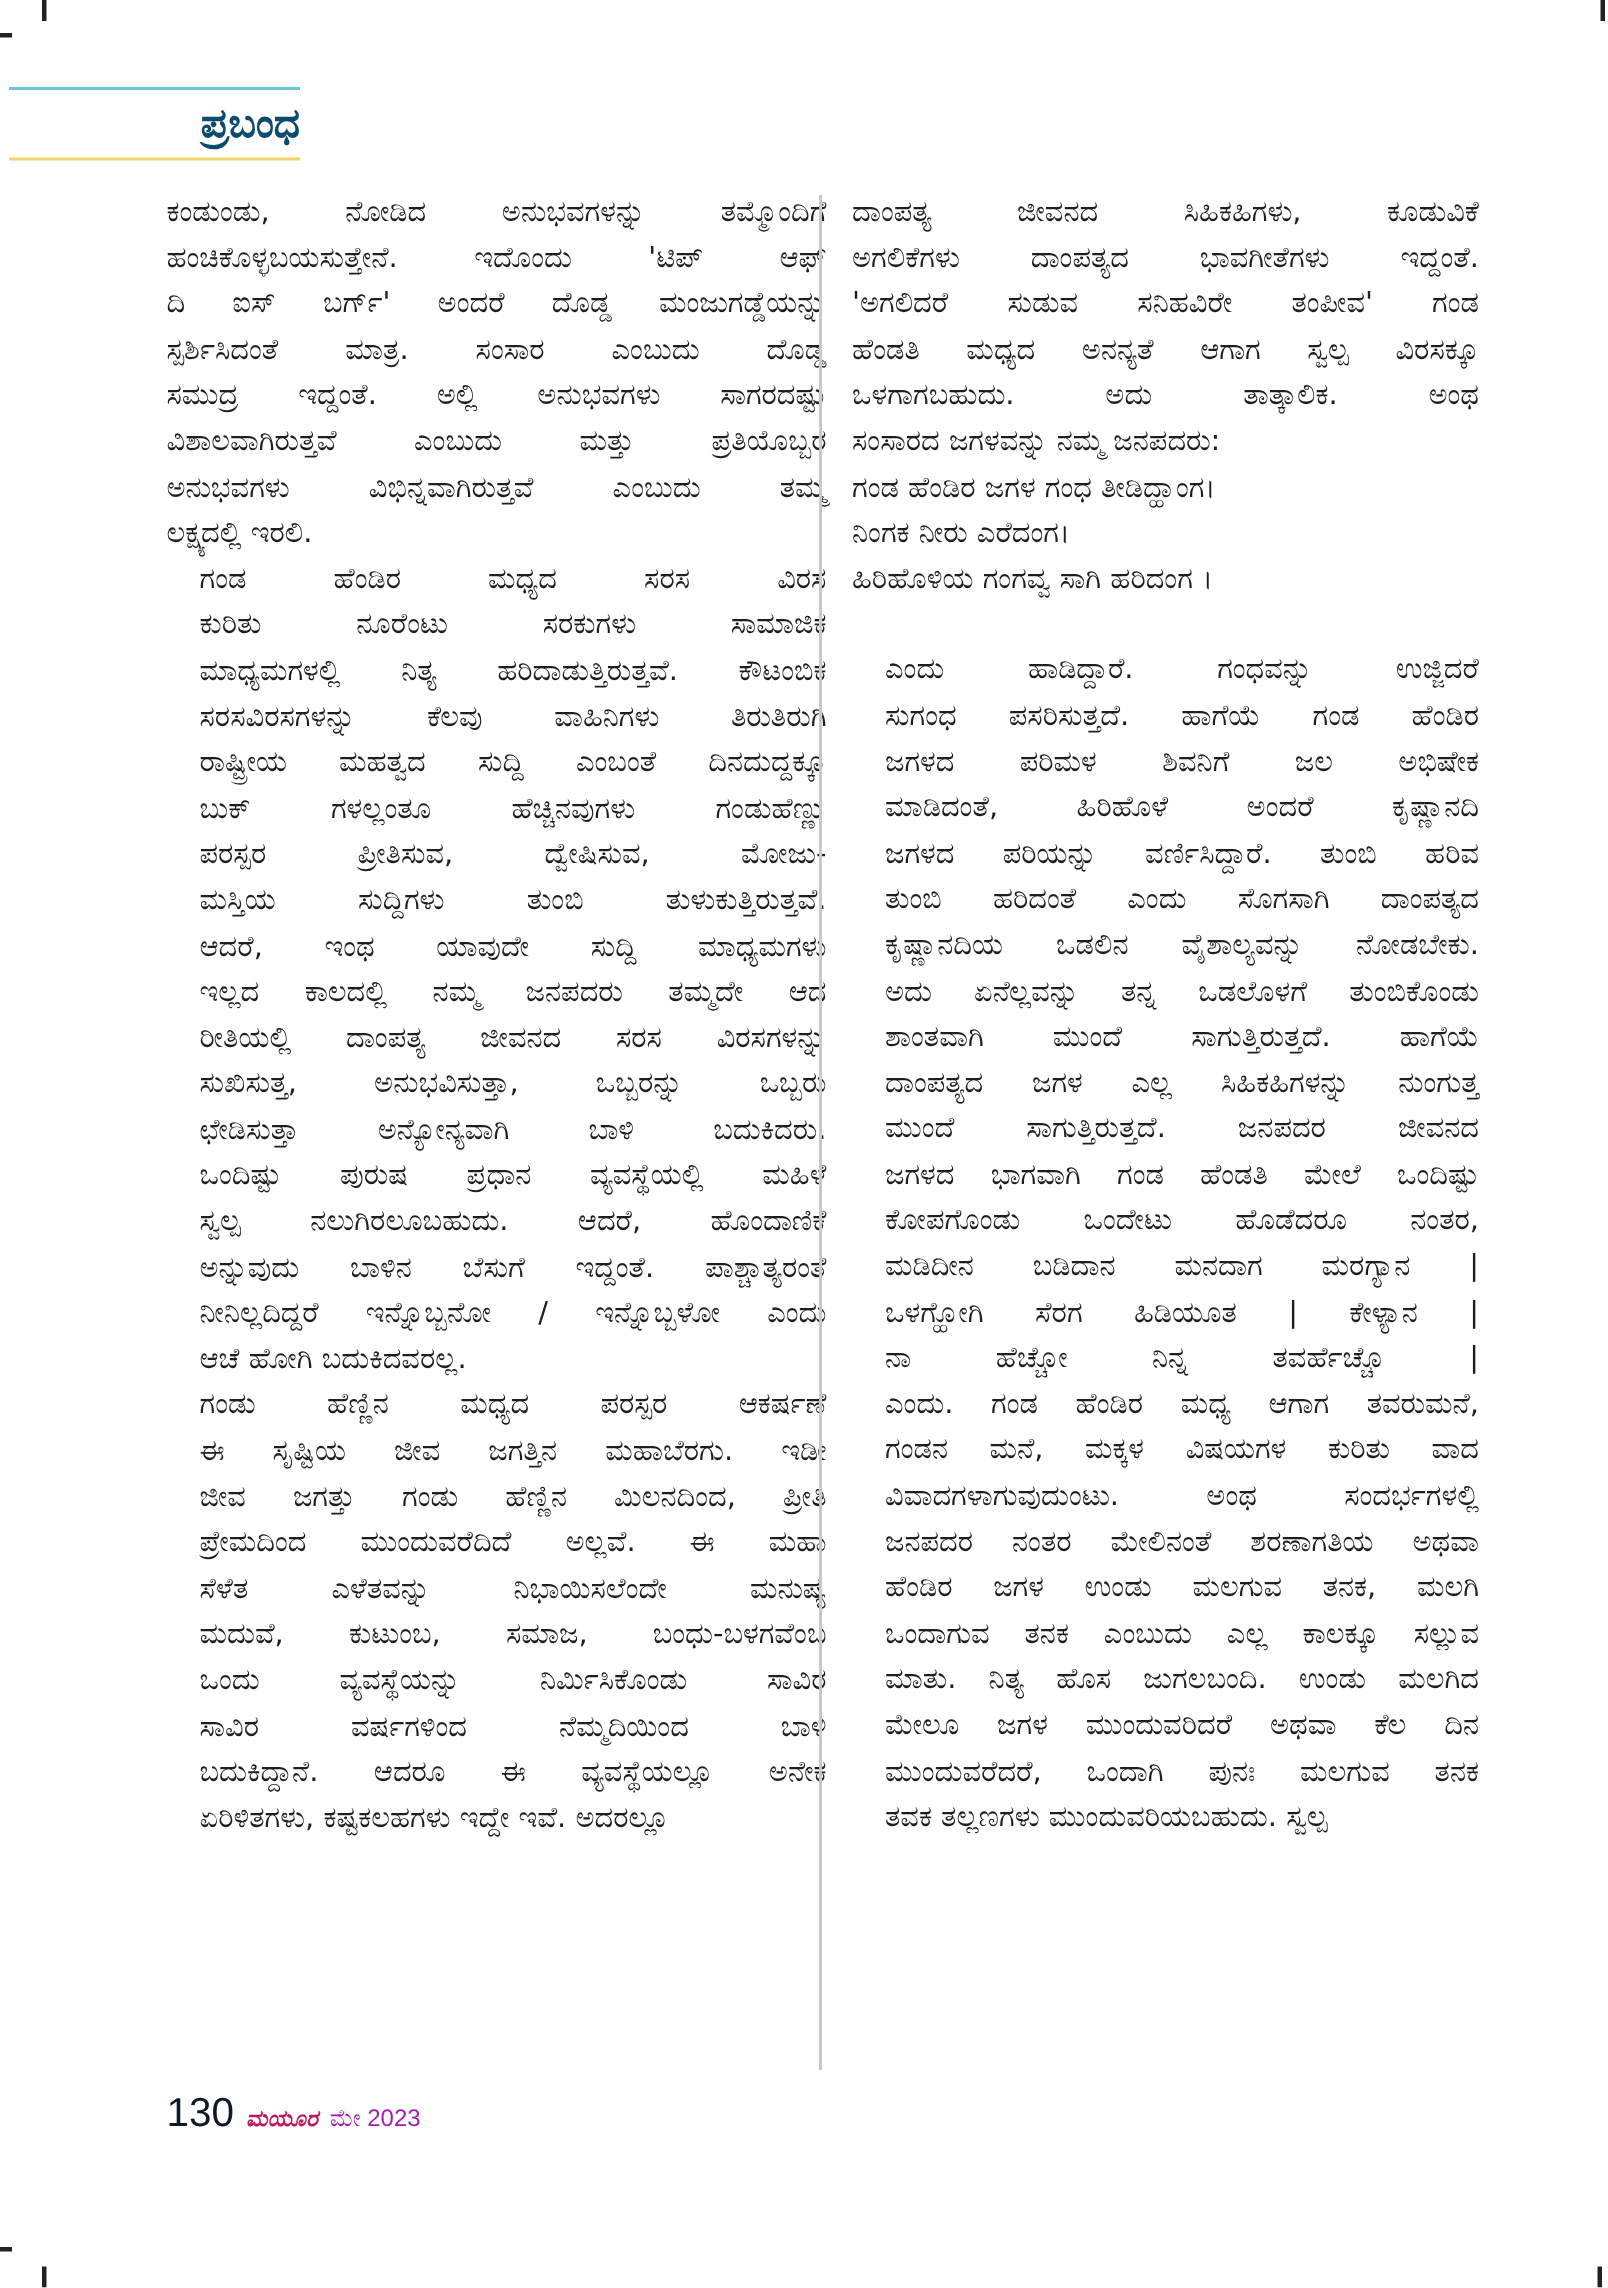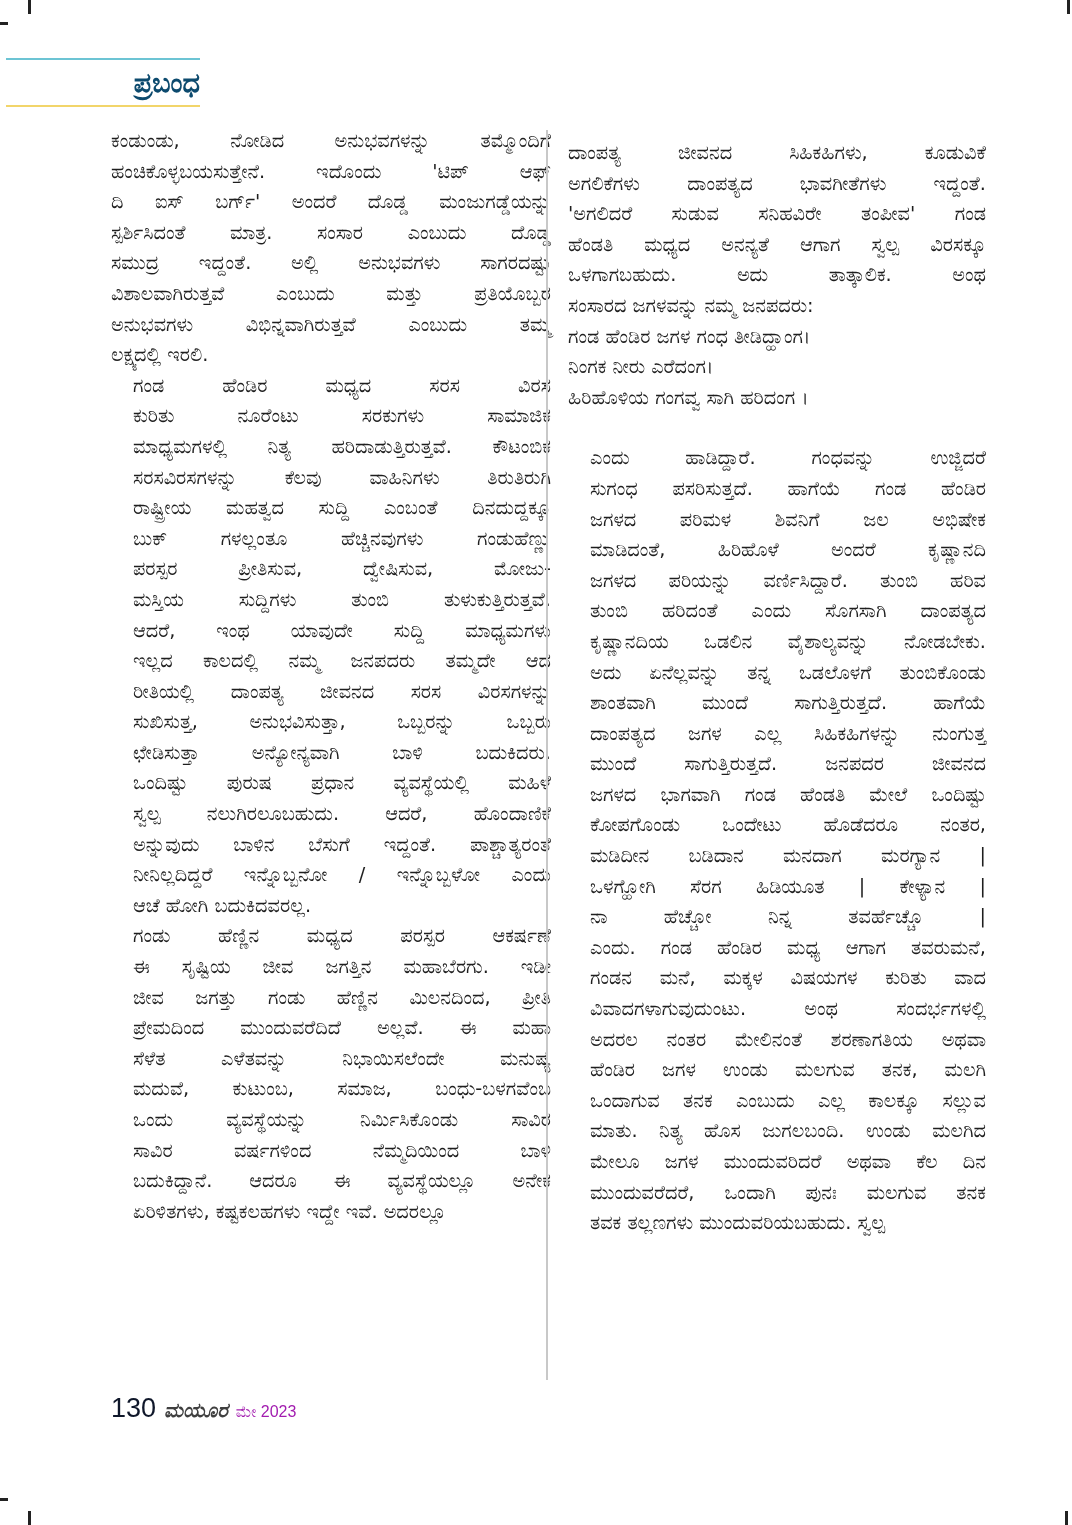--- a/index.html
+++ b/index.html
@@ -17,37 +17,37 @@
   .section-head .rule-top { position: absolute; left: 0; top: 0; width: 194px; height: 2px; background: #6cc4d4; }
   .section-head .rule-bottom { position: absolute; left: 0; top: 47px; width: 194px; height: 2px; background: #f2d56a; }
   .section-head .title {
     position: absolute; right: 0; top: 8px; font-size: 27px; font-weight: bold; color: #0c4a6e; line-height: 34px;
   }
 
   .column {
     position: absolute; top: 126px; width: 440px; font-size: 19.3px; line-height: 30.6px;
   }
   .col-left { left: 111px; }
-  .col-right { left: 568px; width: 418px; margin-top: 12px; }
+  .col-right { left: 568px; width: 418px; }
   .column-divider {
     position: absolute; left: 546px; top: 130px; width: 2px; height: 1250px; background: #c8c8c8;
   }
   .para { margin: 0; text-align: justify; }
   .para.indent { text-indent: 22px; }
   .line { display: block; text-align: justify; text-align-last: justify; white-space: nowrap; }
   .line.last { text-align-last: left; }
   .verse { margin: 0; }
   .verse .line { text-align-last: left; }
   .gap { height: 30px; }
 
   .footer {
     position: absolute; left: 111px; top: 1393px; height: 36px; display: flex; align-items: baseline; gap: 8px;
   }
   .footer .page-num { font-size: 27px; color: #0f172a; font-family: "Liberation Sans", sans-serif; }
-  .footer .brand { font-size: 20px; font-weight: bold; color: #404040; font-style: italic; }
+  .footer .brand { font-size: 15px; font-weight: bold; color: #be185d; font-style: italic; }
   .footer .issue { font-size: 16px; color: #a21caf; font-family: "Liberation Sans", sans-serif; }
 </style>
 </head>
 <body>
 
 <div class="crop v" style="left:28px; top:0;"></div>
 <div class="crop h" style="left:0; top:22px;"></div>
 <div class="crop v" style="left:1067px; top:0;"></div>
 <div class="crop h" style="left:0; top:1498px;"></div>
 <div class="crop v" style="left:28px; top:1511px;"></div>
@@ -134,21 +134,21 @@
       <span class="line">ದಾಂಪತ್ಯದ ಜಗಳ ಎಲ್ಲ ಸಿಹಿಕಹಿಗಳನ್ನು ನುಂಗುತ್ತ</span>
       <span class="line">ಮುಂದೆ ಸಾಗುತ್ತಿರುತ್ತದೆ. ಜನಪದರ ಜೀವನದ</span>
       <span class="line">ಜಗಳದ ಭಾಗವಾಗಿ ಗಂಡ ಹೆಂಡತಿ ಮೇಲೆ ಒಂದಿಷ್ಟು</span>
       <span class="line">ಕೋಪಗೊಂಡು ಒಂದೇಟು ಹೊಡೆದರೂ ನಂತರ,</span>
       <span class="line">ಮಡಿದೀನ ಬಡಿದಾನ ಮನದಾಗ ಮರಗ್ಯಾನ |</span>
       <span class="line">ಒಳಗ್ಹೋಗಿ ಸೆರಗ ಹಿಡಿಯೂತ | ಕೇಳ್ಯಾನ |</span>
       <span class="line">ನಾ ಹೆಚ್ಚೋ ನಿನ್ನ ತವರ್ಹೆಚ್ಚೊ |</span>
       <span class="line">ಎಂದು. ಗಂಡ ಹೆಂಡಿರ ಮಧ್ಯ ಆಗಾಗ ತವರುಮನೆ,</span>
       <span class="line">ಗಂಡನ ಮನೆ, ಮಕ್ಕಳ ವಿಷಯಗಳ ಕುರಿತು ವಾದ</span>
       <span class="line">ವಿವಾದಗಳಾಗುವುದುಂಟು. ಅಂಥ ಸಂದರ್ಭಗಳಲ್ಲಿ</span>
-      <span class="line">ಅದರಲ ನಂತರ ಮೇಲಿನಂತೆ ಶರಣಾಗತಿಯ ಅಥವಾ</span>
+      <span class="line">ಜನಪದರ ನಂತರ ಮೇಲಿನಂತೆ ಶರಣಾಗತಿಯ ಅಥವಾ</span>
       <span class="line">ಹೆಂಡಿರ ಜಗಳ ಉಂಡು ಮಲಗುವ ತನಕ, ಮಲಗಿ</span>
       <span class="line">ಒಂದಾಗುವ ತನಕ ಎಂಬುದು ಎಲ್ಲ ಕಾಲಕ್ಕೂ ಸಲ್ಲುವ</span>
       <span class="line">ಮಾತು. ನಿತ್ಯ ಹೊಸ ಜುಗಲಬಂದಿ. ಉಂಡು ಮಲಗಿದ</span>
       <span class="line">ಮೇಲೂ ಜಗಳ ಮುಂದುವರಿದರೆ ಅಥವಾ ಕೆಲ ದಿನ</span>
       <span class="line">ಮುಂದುವರೆದರೆ, ಒಂದಾಗಿ ಪುನಃ ಮಲಗುವ ತನಕ</span>
       <span class="line last">ತವಕ ತಲ್ಲಣಗಳು ಮುಂದುವರಿಯಬಹುದು. ಸ್ವಲ್ಪ</span>
     </div>
 </div>
 
 <div class="footer">

